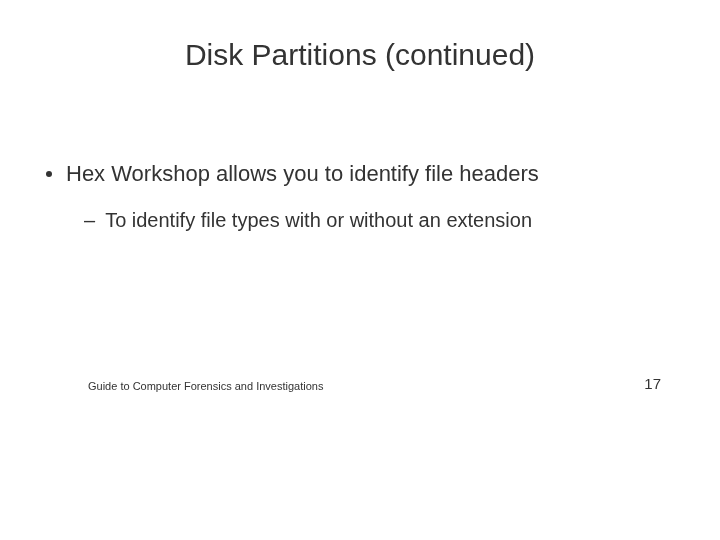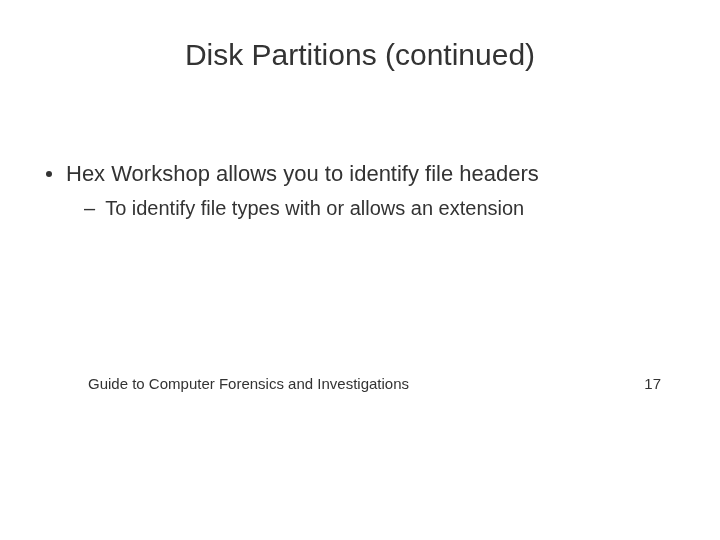--- a/index.html
+++ b/index.html
@@ -31,21 +31,21 @@
   }
   .body {
     position: absolute;
     top: 160px;
     left: 40px;
     right: 40px;
   }
   .bullet-row {
     display: flex;
     align-items: flex-start;
-    margin-bottom: 6px;
+    margin-bottom: 18px;
   }
   .bullet-dot {
     width: 6px;
     height: 6px;
     background: #333;
     border-radius: 50%;
     flex: 0 0 auto;
     margin-top: 11px;
     margin-left: 6px;
     margin-right: 14px;
@@ -69,21 +69,21 @@
   }
   .sub-text {
     font-size: 20px;
     line-height: 1.3;
     color: #333;
   }
   .footer-left {
     position: absolute;
     left: 88px;
     bottom: 50px;
-    font-size: 15px;
+    font-size: 11px;
     color: #333;
   }
   .footer-right {
     position: absolute;
     right: 59px;
     bottom: 50px;
     font-size: 15px;
     color: #333;
   }
 </style>
@@ -94,20 +94,20 @@
 
   <div class="title">Disk Partitions (continued)</div>
 
   <div class="body">
     <div class="bullet-row">
       <div class="bullet-dot"></div>
       <div class="bullet-text">Hex Workshop allows you to identify file headers</div>
     </div>
     <div class="subbullet-row">
       <div class="dash">–</div>
-      <div class="sub-text">To identify file types with or allows an extension</div>
+      <div class="sub-text">To identify file types with or without an extension</div>
     </div>
   </div>
 
   <div class="footer-left">Guide to Computer Forensics and Investigations</div>
   <div class="footer-right">17</div>
 
 </div>
 
 </body></html>

